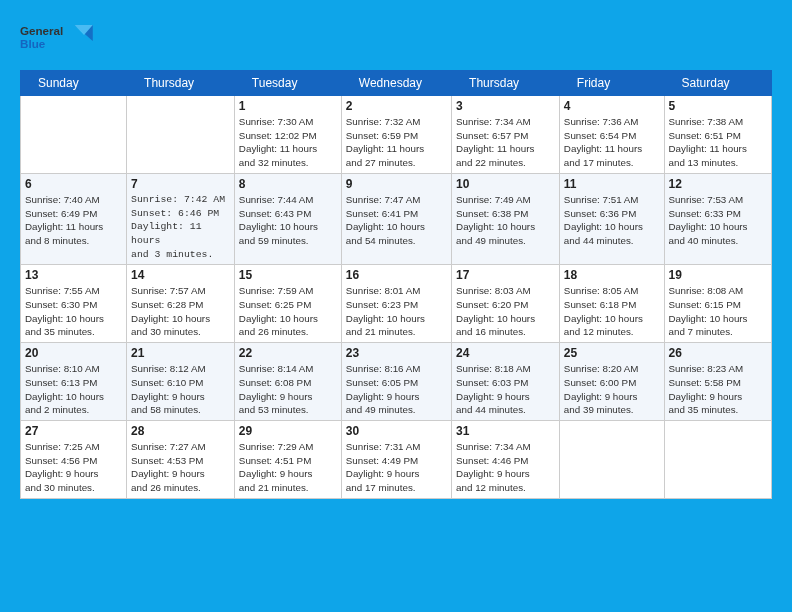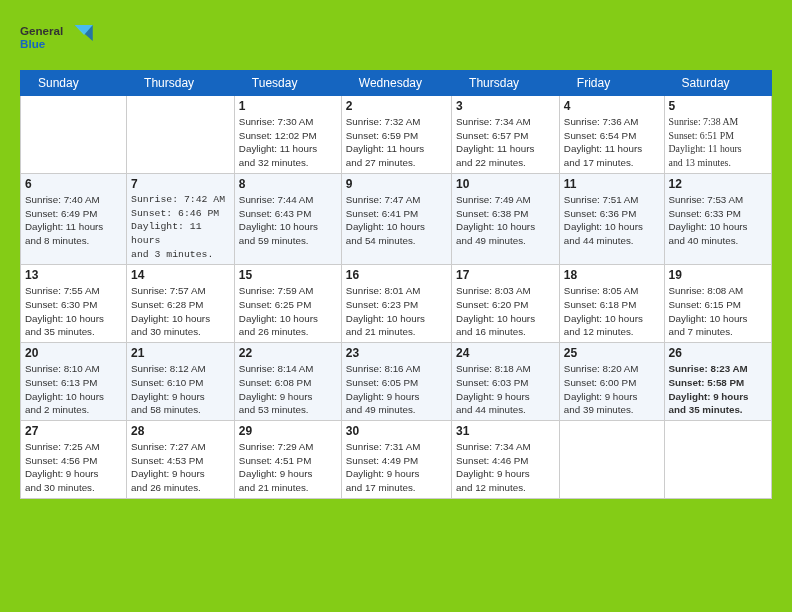--- a/index.html
+++ b/index.html
@@ -6,21 +6,21 @@
     body {
       font-family: Arial, sans-serif;
       background: #fff;
       width: 792px;
       min-height: 612px;
       padding: 0;
     }
     .page {
       width: 792px;
       min-height: 612px;
-      background: #84cc16;
+      background: #0ea5e9;
       padding: 16px 20px 16px 20px;
     }
     .header {
       display: flex;
       justify-content: space-between;
       align-items: flex-start;
       margin-bottom: 10px;
     }
     .logo {
       display: flex;
@@ -146,21 +146,21 @@
           </td>
           <td>
             <div class="day-num">4</div>
             <div class="day-info" style="white-space: pre-line;">Sunrise: 7:36 AM
 Sunset: 6:54 PM
 Daylight: 11 hours
 and 17 minutes.</div>
           </td>
           <td>
             <div class="day-num">5</div>
-            <div class="day-info" style="white-space: pre-line; font-family: Liberation Serif, serif;">Sunrise: 7:38 AM
+            <div class="day-info" style="white-space: pre-line;">Sunrise: 7:38 AM
 Sunset: 6:51 PM
 Daylight: 11 hours
 and 13 minutes.</div>
           </td>
         </tr>
         <tr>
           <td>
             <div class="day-num">6</div>
             <div class="day-info" style="white-space: pre-line;">Sunrise: 7:40 AM
 Sunset: 6:49 PM
@@ -299,21 +299,21 @@
           </td>
           <td>
             <div class="day-num">25</div>
             <div class="day-info" style="white-space: pre-line;">Sunrise: 8:20 AM
 Sunset: 6:00 PM
 Daylight: 9 hours
 and 39 minutes.</div>
           </td>
           <td>
             <div class="day-num">26</div>
-            <div class="day-info" style="white-space: pre-line; font-weight: bold;">Sunrise: 8:23 AM
+            <div class="day-info" style="white-space: pre-line;">Sunrise: 8:23 AM
 Sunset: 5:58 PM
 Daylight: 9 hours
 and 35 minutes.</div>
           </td>
         </tr>
         <tr>
           <td>
             <div class="day-num">27</div>
             <div class="day-info" style="white-space: pre-line;">Sunrise: 7:25 AM
 Sunset: 4:56 PM

